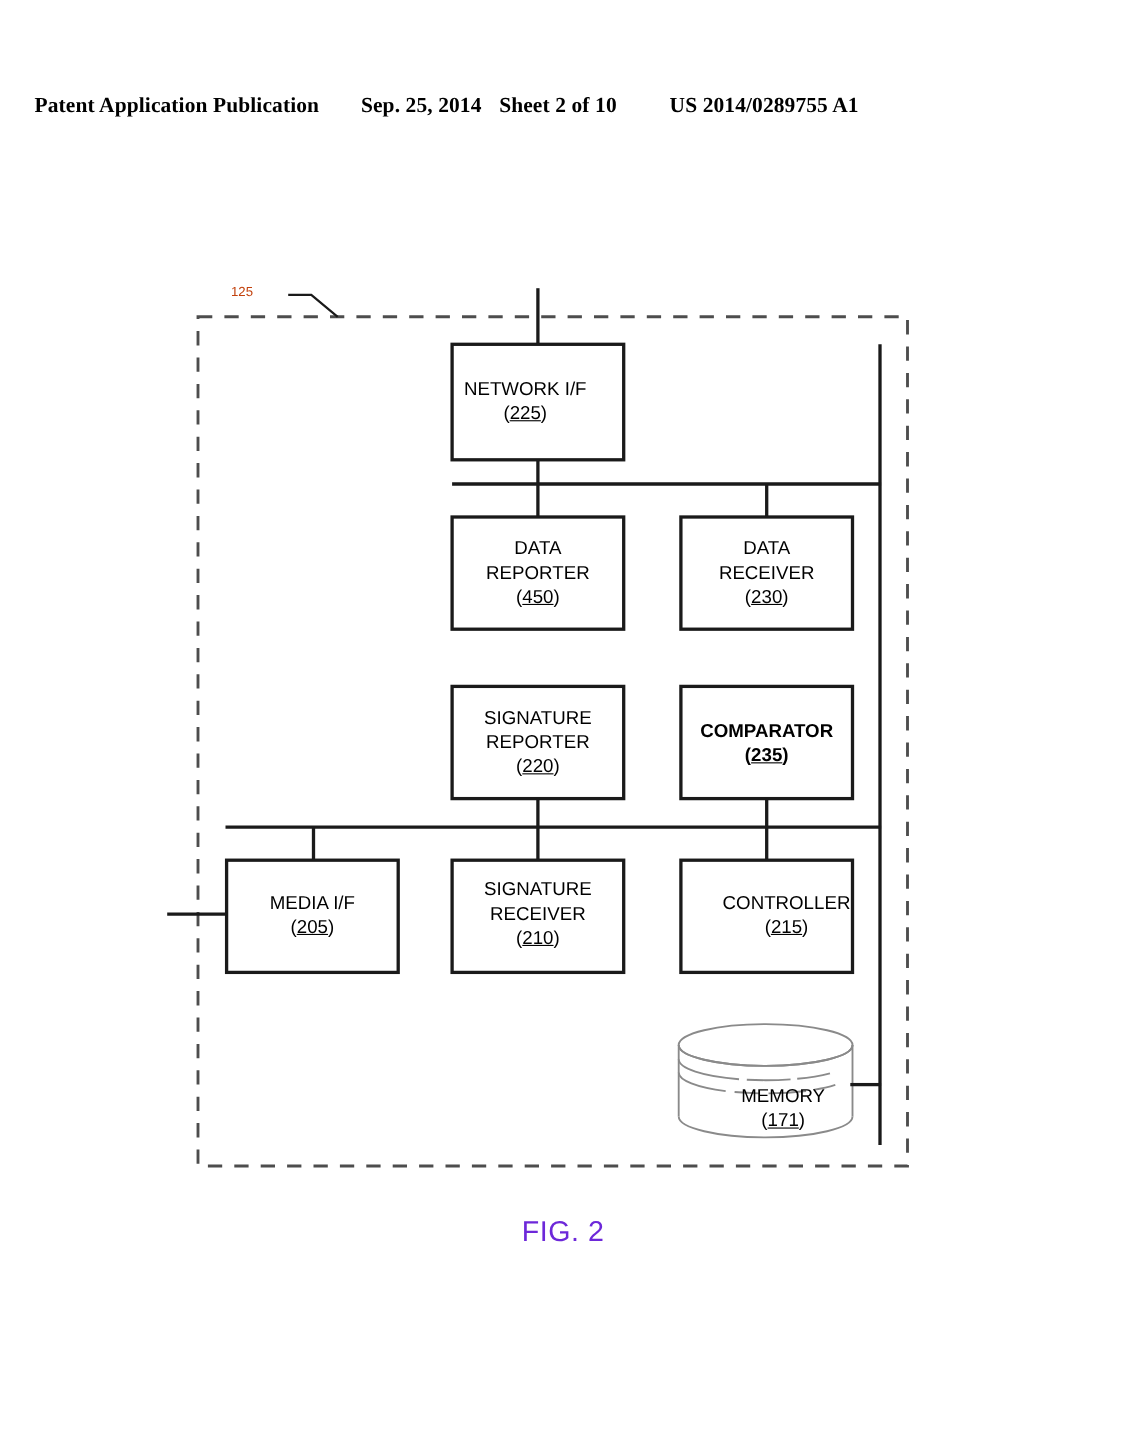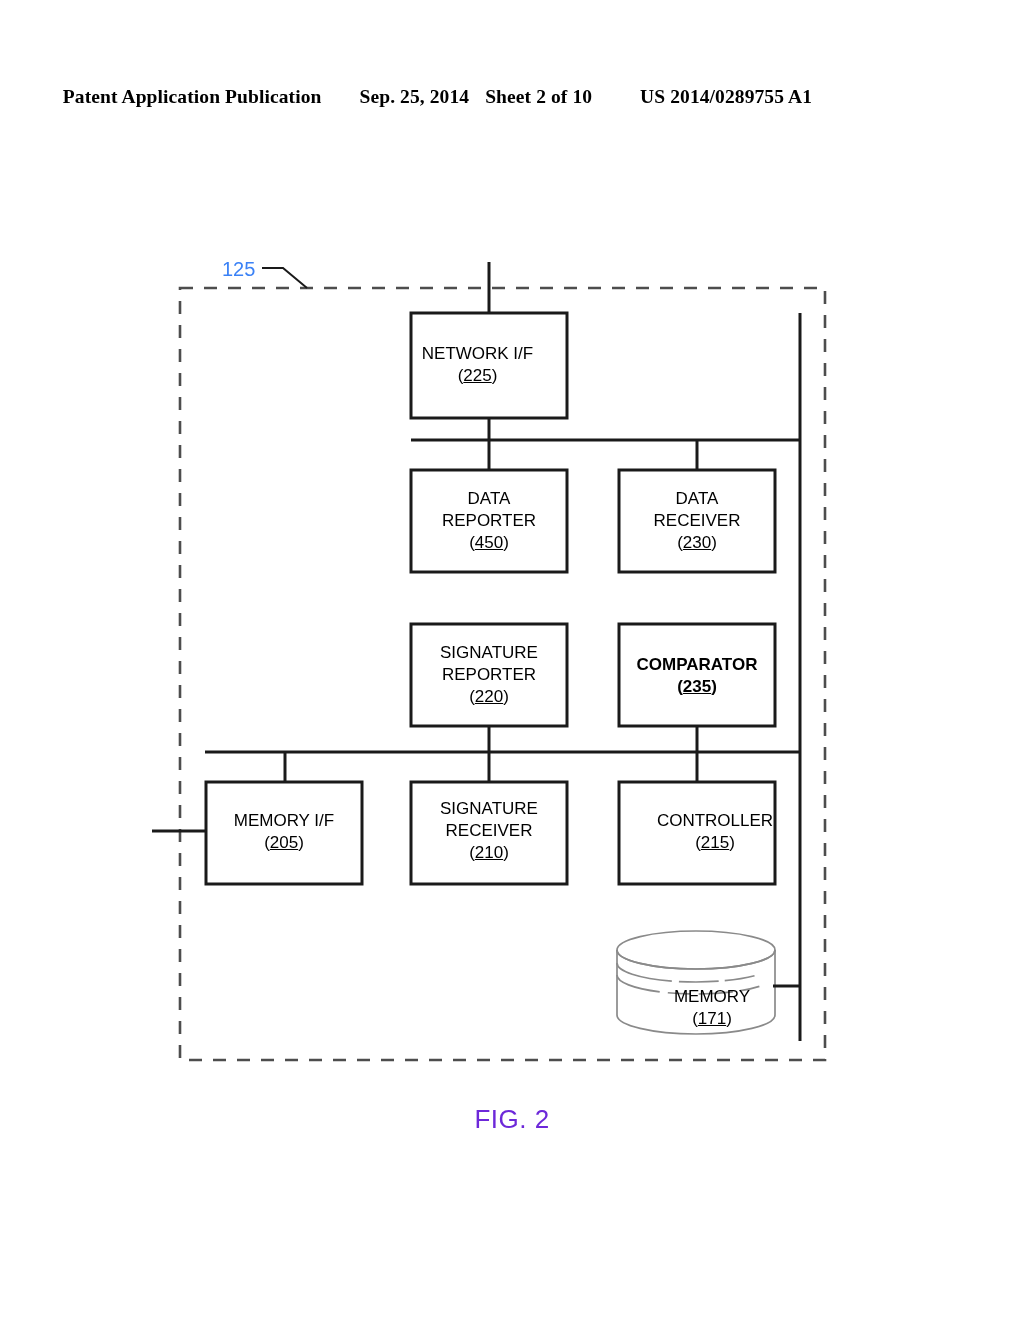--- a/index.html
+++ b/index.html
@@ -16,21 +16,21 @@
     overflow: hidden;
     font-family: "Liberation Sans", sans-serif;
   }
 
   
   #pub-header {
     position: absolute;
     left: 0;
     top: 86px;
     width: 812px;
-    text-align: right;
+    text-align: center;
     font-family: "Liberation Serif", serif;
     font-weight: bold;
     font-size: 19.5px;
     color: #000000;
     letter-spacing: 0.1px;
     white-space: nowrap;
   }
   #pub-header .seg { display: inline-block; vertical-align: baseline; }
   #pub-header .gap-lg { display: inline-block; width: 38px; }
   #pub-header .gap-md { display: inline-block; width: 16px; }
@@ -56,25 +56,25 @@
     line-height: 22px;
     white-space: nowrap;
     pointer-events: none;
   }
   .box-label .ref { }
   .box-label .ref u { text-decoration: underline; }
 
   
   #ref-125 {
     position: absolute;
-    left: 222px;
+    left: 210px;
     top: 258px;
     font-family: "Liberation Sans", sans-serif;
-    font-size: 20px;
-    color: #3b82f6;
+    font-size: 12px;
+    color: #c2410c;
   }
 
   
   #fig-caption {
     position: absolute;
     left: 0;
     top: 1104px;
     width: 1024px;
     text-align: center;
     font-family: "Liberation Sans", sans-serif;
@@ -177,21 +177,21 @@
     <div>REPORTER</div>
     <div class="ref">(<u>220</u>)</div>
   </div>
 
   <div class="box-label" style="left:619px; top:654px; width:156px;font-weight:bold;">
     <div>COMPARATOR</div>
     <div class="ref">(<u>235</u>)</div>
   </div>
 
   <div class="box-label" style="left:206px; top:810px; width:156px;">
-    <div>MEMORY I/F</div>
+    <div>MEDIA I/F</div>
     <div class="ref">(<u>205</u>)</div>
   </div>
 
   <div class="box-label" style="left:411px; top:798px; width:156px;">
     <div>SIGNATURE</div>
     <div>RECEIVER</div>
     <div class="ref">(<u>210</u>)</div>
   </div>
 
   <div class="box-label" style="left:619px; top:810px; width:156px;margin-left:18px;">

